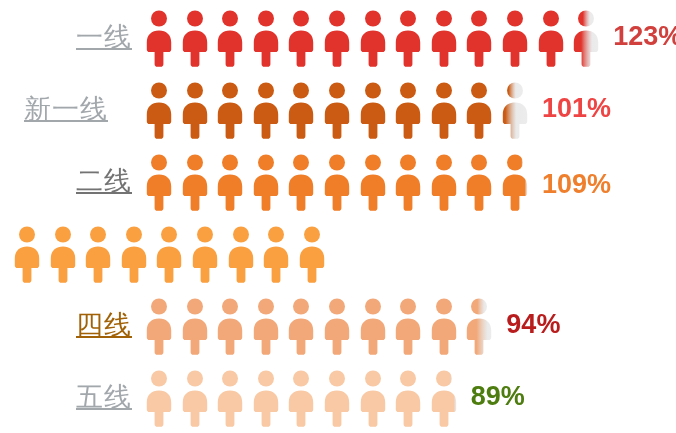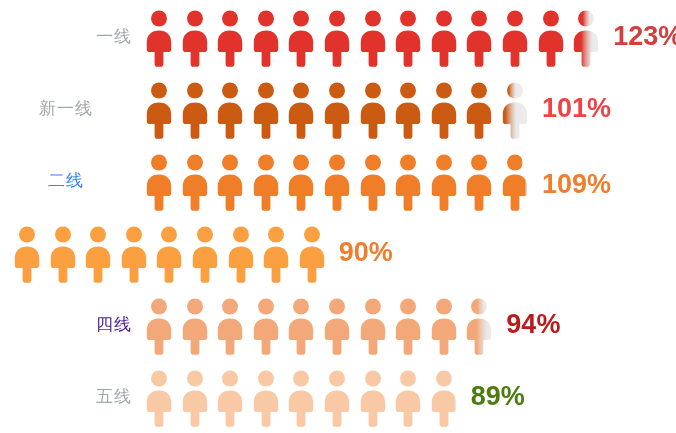--- a/index.html
+++ b/index.html
@@ -26,25 +26,26 @@
     height: 72px;
     width: 676px;
   }
   .row-label {
     width: 132px;
     flex: 0 0 132px;
     text-align: right;
     padding-right: 0px;
     box-sizing: border-box;
     color: #a2a7ac;
-    font-size: 17px;
+    font-size: 27px;
     line-height: 1;
     letter-spacing: 1px;
     white-space: nowrap;
     font-family: "DejaVu Sans", "Liberation Sans", sans-serif;
+    text-decoration: underline;
   }
   .icons-wrap {
     flex: 0 0 auto;
     display: flex;
     align-items: flex-end;
     margin-left: 14px;
     height: 62px;
   }
   .person {
     position: relative;
@@ -235,21 +236,21 @@
               </linearGradient>
             </defs>
             <circle cx="13" cy="9.5" r="8" fill="url(#pgrad1)"></circle>
             <path d="M13 21.5 C5.6 21.5 0.8 26 0.8 33.2 L0.8 40.5 C0.8 42.0 1.9 43.1 3.4 43.1 L8.6 43.1 L8.6 55.2 C8.6 56.7 9.7 57.8 11.2 57.8 L14.8 57.8 C16.3 57.8 17.4 56.7 17.4 55.2 L17.4 43.1 L22.6 43.1 C24.1 43.1 25.2 42.0 25.2 40.5 L25.2 33.2 C25.2 26 20.4 21.5 13 21.5 Z" fill="url(#pgrad1)"></path>
           </svg>
         </span>
       </div>
       <div class="row-value" style="color: #ef4444;">101%</div>
     </div>
     <div class="pictogram-row">
-      <div class="row-label" style="color: #3b82f6; text-align: center;">二线</div>
+      <div class="row-label" style="color: #737373;">二线</div>
       <div class="icons-wrap">
         <span class="person">
           <svg width="26" height="58" viewBox="0 0 26 58">
             <circle cx="13" cy="9.5" r="8" fill="#f07d28"></circle>
             <path d="M13 21.5 C5.6 21.5 0.8 26 0.8 33.2 L0.8 40.5 C0.8 42.0 1.9 43.1 3.4 43.1 L8.6 43.1 L8.6 55.2 C8.6 56.7 9.7 57.8 11.2 57.8 L14.8 57.8 C16.3 57.8 17.4 56.7 17.4 55.2 L17.4 43.1 L22.6 43.1 C24.1 43.1 25.2 42.0 25.2 40.5 L25.2 33.2 C25.2 26 20.4 21.5 13 21.5 Z" fill="#f07d28"></path>
           </svg>
         </span>
         <span class="person">
           <svg width="26" height="58" viewBox="0 0 26 58">
             <circle cx="13" cy="9.5" r="8" fill="#f07d28"></circle>
@@ -371,24 +372,23 @@
             <path d="M13 21.5 C5.6 21.5 0.8 26 0.8 33.2 L0.8 40.5 C0.8 42.0 1.9 43.1 3.4 43.1 L8.6 43.1 L8.6 55.2 C8.6 56.7 9.7 57.8 11.2 57.8 L14.8 57.8 C16.3 57.8 17.4 56.7 17.4 55.2 L17.4 43.1 L22.6 43.1 C24.1 43.1 25.2 42.0 25.2 40.5 L25.2 33.2 C25.2 26 20.4 21.5 13 21.5 Z" fill="#fba040"></path>
           </svg>
         </span>
         <span class="person">
           <svg width="26" height="58" viewBox="0 0 26 58">
             <circle cx="13" cy="9.5" r="8" fill="#fba040"></circle>
             <path d="M13 21.5 C5.6 21.5 0.8 26 0.8 33.2 L0.8 40.5 C0.8 42.0 1.9 43.1 3.4 43.1 L8.6 43.1 L8.6 55.2 C8.6 56.7 9.7 57.8 11.2 57.8 L14.8 57.8 C16.3 57.8 17.4 56.7 17.4 55.2 L17.4 43.1 L22.6 43.1 C24.1 43.1 25.2 42.0 25.2 40.5 L25.2 33.2 C25.2 26 20.4 21.5 13 21.5 Z" fill="#fba040"></path>
           </svg>
         </span>
       </div>
-      <div class="row-value" style="color: rgb(239, 127, 44);">90%</div>
     </div>
     <div class="pictogram-row">
-      <div class="row-label" style="color: #4c1d95;">四线</div>
+      <div class="row-label" style="color: #a16207;">四线</div>
       <div class="icons-wrap">
         <span class="person">
           <svg width="26" height="58" viewBox="0 0 26 58">
             <circle cx="13" cy="9.5" r="8" fill="#f2a878"></circle>
             <path d="M13 21.5 C5.6 21.5 0.8 26 0.8 33.2 L0.8 40.5 C0.8 42.0 1.9 43.1 3.4 43.1 L8.6 43.1 L8.6 55.2 C8.6 56.7 9.7 57.8 11.2 57.8 L14.8 57.8 C16.3 57.8 17.4 56.7 17.4 55.2 L17.4 43.1 L22.6 43.1 C24.1 43.1 25.2 42.0 25.2 40.5 L25.2 33.2 C25.2 26 20.4 21.5 13 21.5 Z" fill="#f2a878"></path>
           </svg>
         </span>
         <span class="person">
           <svg width="26" height="58" viewBox="0 0 26 58">
             <circle cx="13" cy="9.5" r="8" fill="#f2a878"></circle>

